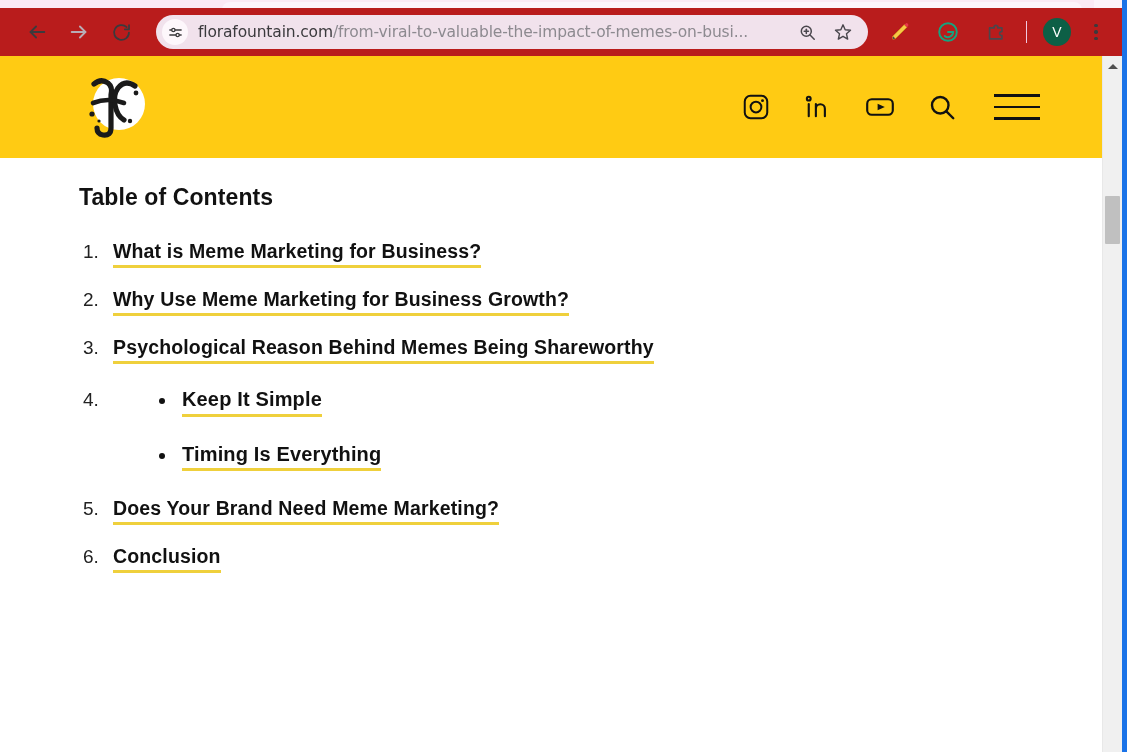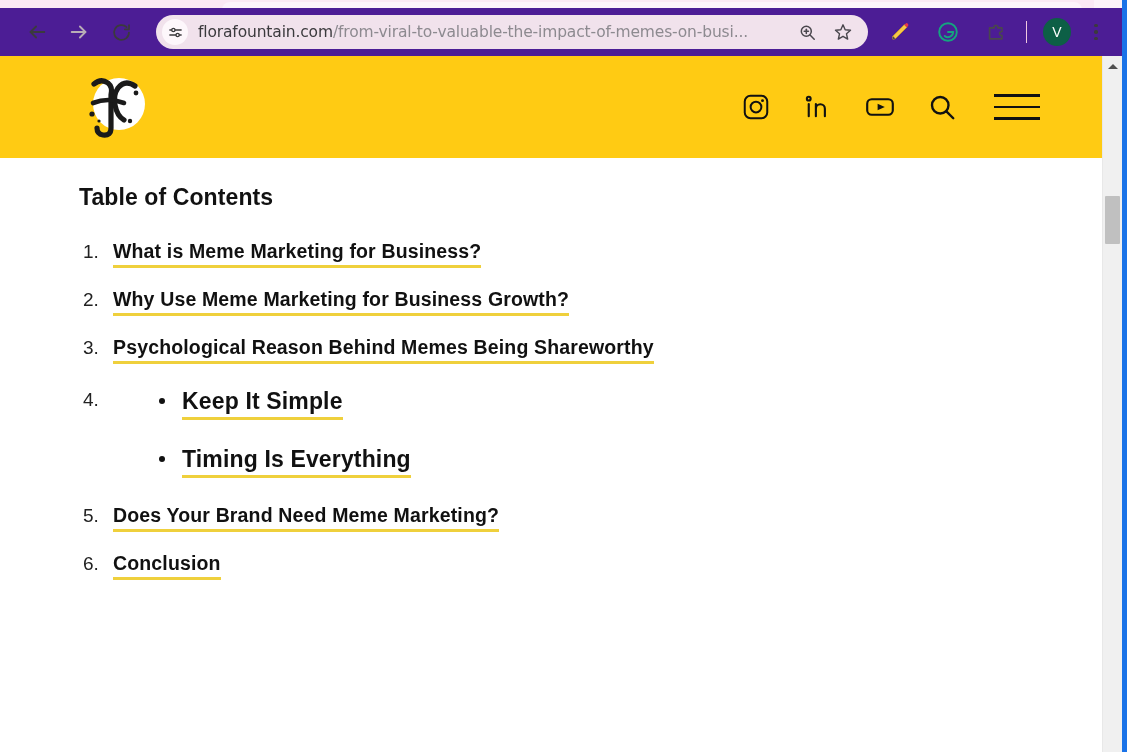--- a/index.html
+++ b/index.html
@@ -34,21 +34,21 @@
   }
   .tabstrip .tab-right {
     position: absolute; left: 1094px; top: 0px;
     width: 33px; height: 8px;
     background: #fdf3f9;
   }
 
   .toolbar {
     position: absolute; left: 0; top: 8px;
     width: 1127px; height: 48px;
-    background: #4c1d95;
+    background: #b91c1c;
     display: flex;
     align-items: center;
     padding: 0 10px;
   }
 
   .nav-btn {
     width: 34px; height: 34px;
     border-radius: 50%;
     display: flex; align-items: center; justify-content: center;
     flex: 0 0 auto;
@@ -246,21 +246,21 @@
     font-size: 0;
   }
   ul.toc-sublist > li::before {
     content: "";
     position: absolute;
     left: 6px; top: 10px;
     width: 6px; height: 6px;
     border-radius: 50%;
     background: #111111;
   }
-  ul.toc-sublist .toc-link { font-size: 23px; }
+  ul.toc-sublist .toc-link { font-size: 20px; }
 
   
   .scrollbar {
     position: absolute;
     left: 1102px; top: 56px;
     width: 20px; height: 696px;
     background: #f0f0f0;
     border-left: 1px solid #e8e8e8;
   }
   .sb-arrow {

